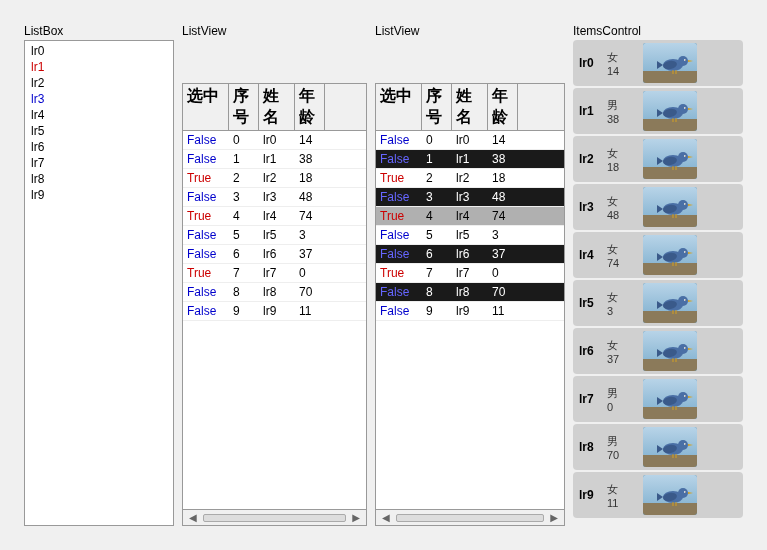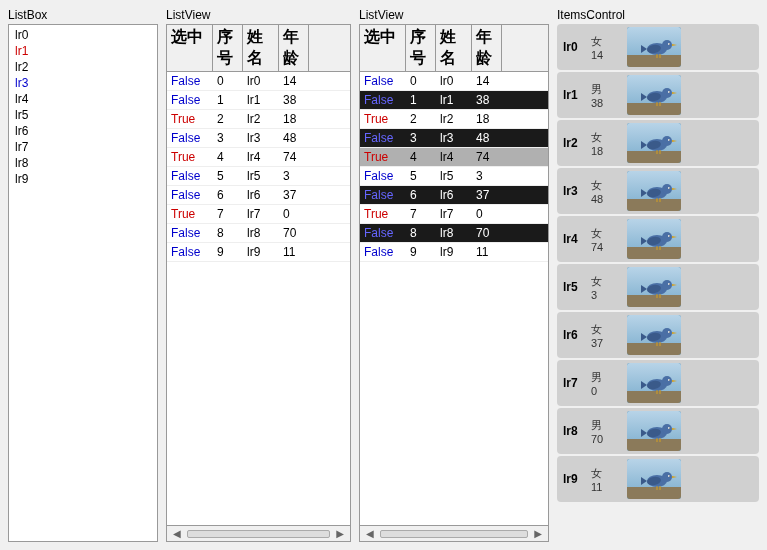--- a/index.html
+++ b/index.html
@@ -9,21 +9,21 @@
       font-size: 12px;
       width: 767px;
       height: 550px;
       overflow: hidden;
       display: flex;
       flex-direction: column;
     }
     .main-container {
       display: flex;
       flex-direction: row;
-      padding: 8px;
+      padding: 24px;
       gap: 8px;
       height: 100%;
       justify-content: flex-end;
     }
     .section-label {
       font-size: 12px;
       color: #000;
       margin-bottom: 2px;
     }
     
@@ -43,20 +43,21 @@
       padding: 1px 4px;
       cursor: default;
       color: #000;
     }
     .listbox-item.red { color: #c00; }
     .listbox-item.blue { color: #00c; }
     
     .listview-section {
       display: flex;
       flex-direction: column;
+      gap: 43px;
     }
     .listview-section.v1 { width: 185px; }
     .listview-section.v2 { width: 190px; }
     .listview-table {
       border: 1px solid #999;
       background: #fff;
       overflow: hidden;
       flex: 1;
       display: flex;
       flex-direction: column;

